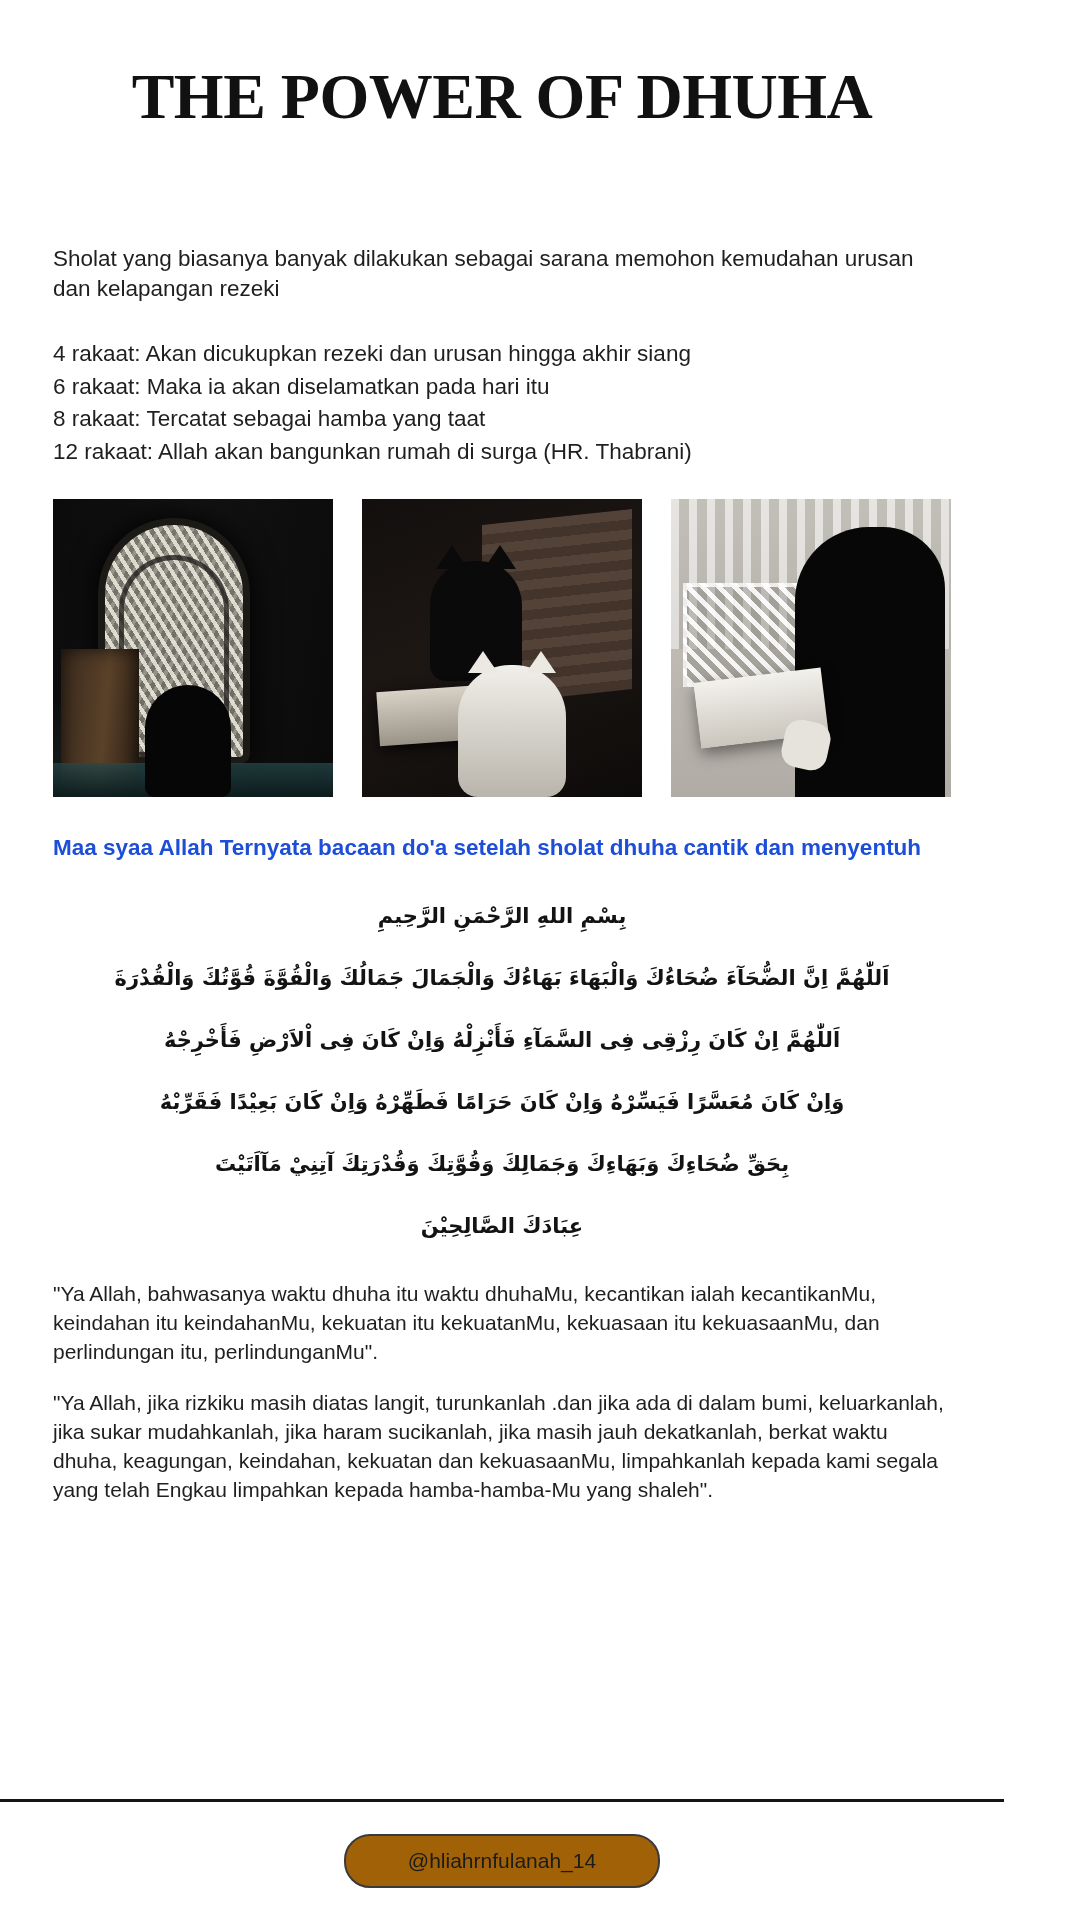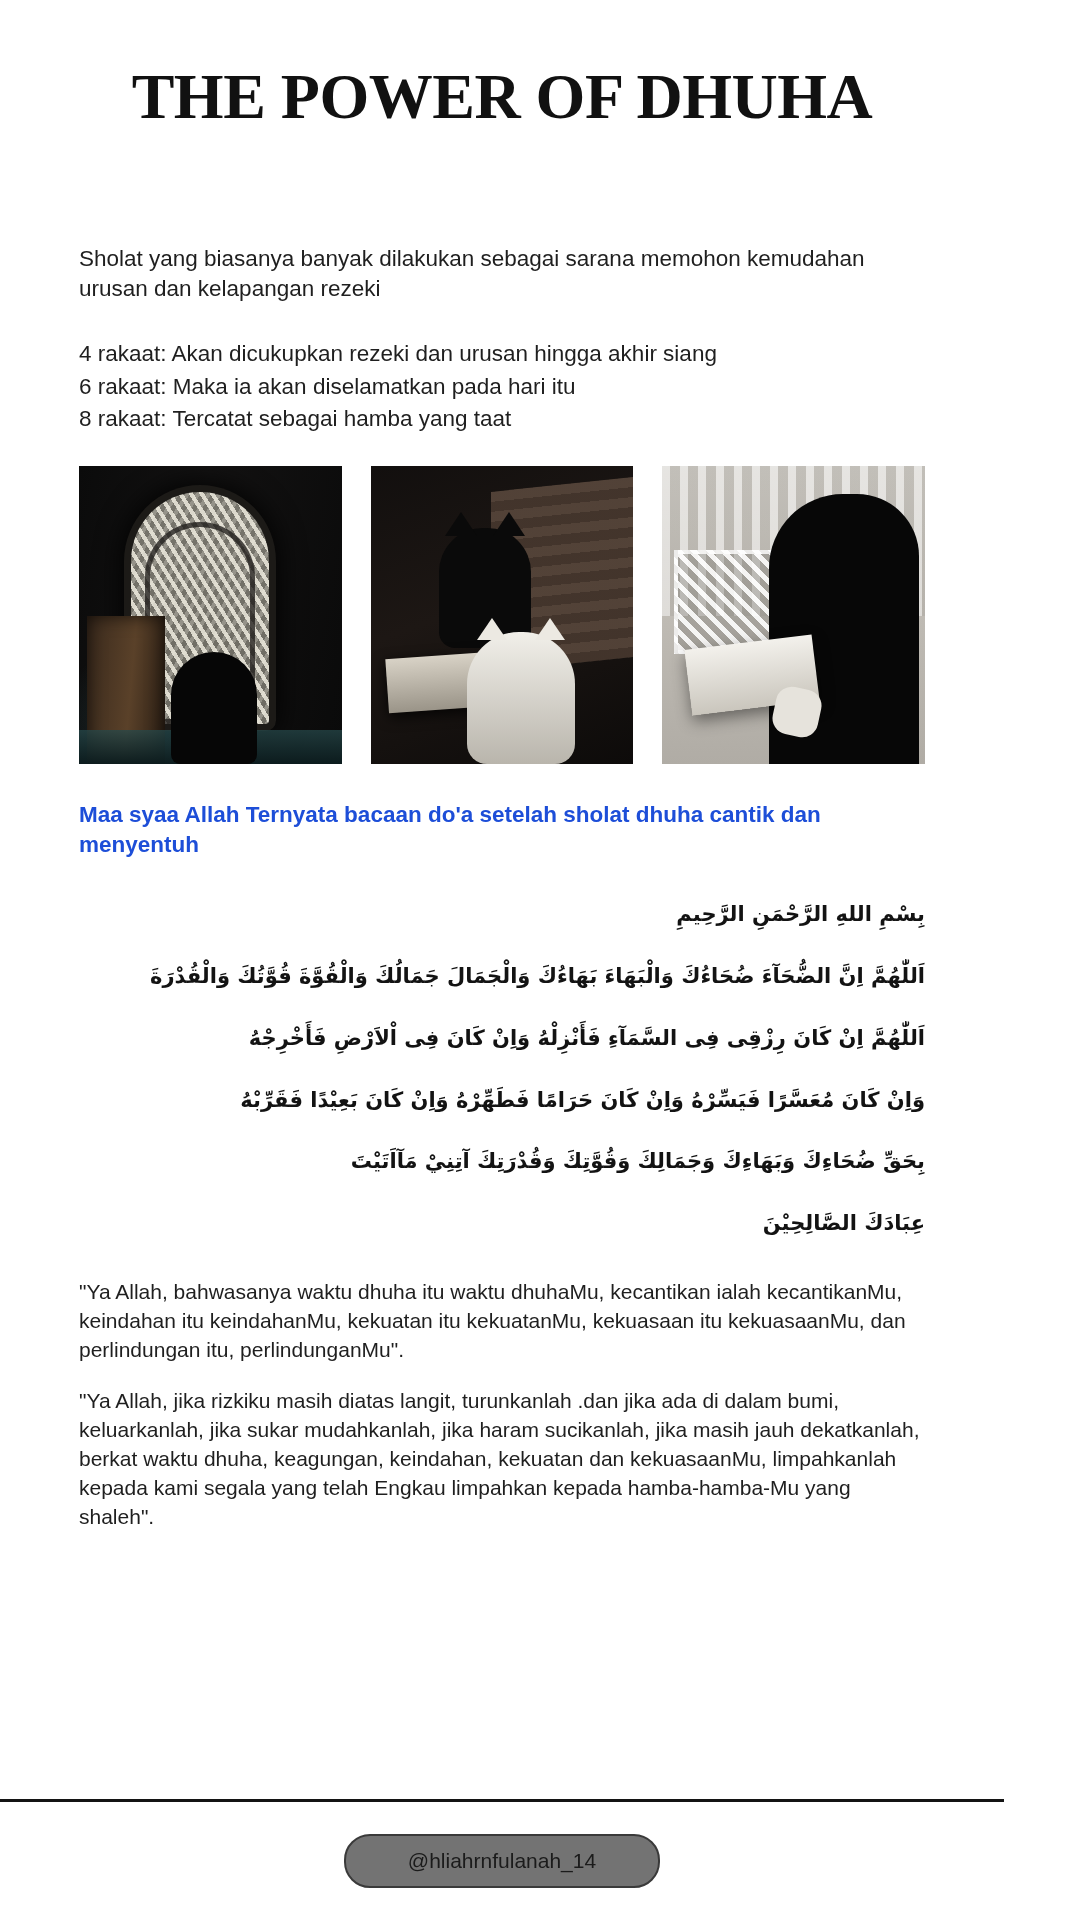--- a/index.html
+++ b/index.html
@@ -29,21 +29,21 @@
     font-size: 64px;
     letter-spacing: -0.5px;
     text-align: center;
     color: #111111;
     margin-top: 62px;
     margin-bottom: 0;
     line-height: 1.1;
     white-space: nowrap;
   }
   .content {
-    padding: 0 79px;
+    padding: 0 53px;
     box-sizing: border-box;
   }
   .intro {
     margin-top: 112px;
     font-size: 22.5px;
     line-height: 1.33;
     color: #1f1f1f;
   }
   .bullet-heading {
     margin-top: 36px;
@@ -224,21 +224,21 @@
   }
   .subheading {
     margin-top: 36px;
     font-size: 22.5px;
     font-weight: bold;
     line-height: 1.35;
     color: #1d4ed8;
   }
   .arabic {
     direction: rtl;
-    text-align: right;
+    text-align: center;
     font-family: "DejaVu Sans", sans-serif;
     color: #131313;
     font-weight: bold;
   }
   .arabic .line {
     font-size: 21px;
     line-height: 1.9;
     margin-top: 22px;
   }
   .arabic .line.basmalah {
@@ -262,39 +262,40 @@
     align-items: center;
     justify-content: center;
     background: #ffffff;
   }
   .handle-pill {
     border: 2px solid #3a3a3a;
     border-radius: 26px;
     padding: 13px 62px;
     font-size: 21px;
     color: #1b1b1b;
-    background: #737373;
+    background: #a16207;
   }
 </style>
 </head>
 <body>
 
 <div class="page">
 
   <h1 class="title">THE POWER OF DHUHA</h1>
 
   <div class="content">
 
     <div class="intro">Sholat yang biasanya banyak dilakukan sebagai sarana memohon kemudahan urusan dan kelapangan rezeki</div>
 
 
     <div class="rakaat-list">
       <div>4 rakaat: Akan dicukupkan rezeki dan urusan hingga akhir siang</div>
       <div>6 rakaat: Maka ia akan diselamatkan pada hari itu</div>
       <div>8 rakaat: Tercatat sebagai hamba yang taat</div>
+      <div>12 rakaat: Allah akan bangunkan rumah di surga (HR. Thabrani)</div>
     </div>
 
     <div class="photos">
       <div class="photo photo-1">
         <div class="p1-arch"></div>
         <div class="p1-door"></div>
         <div class="p1-floor"></div>
         <div class="p1-figure"></div>
       </div>
       <div class="photo photo-2">

